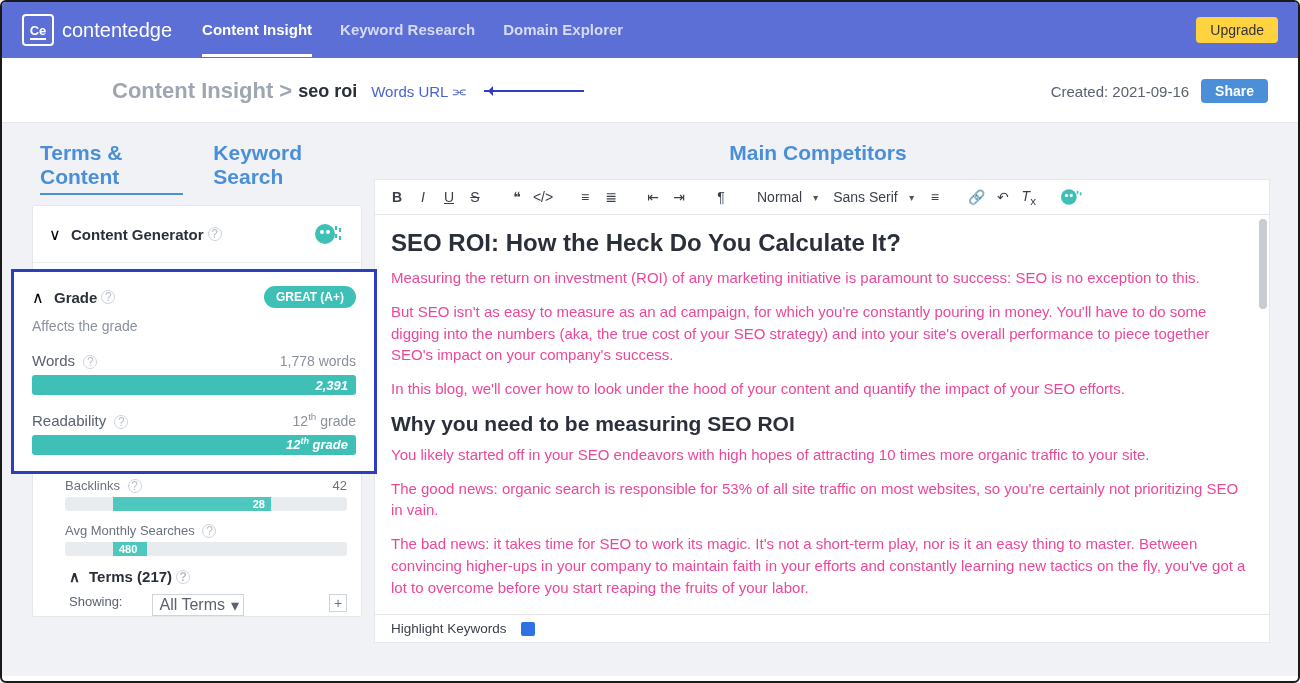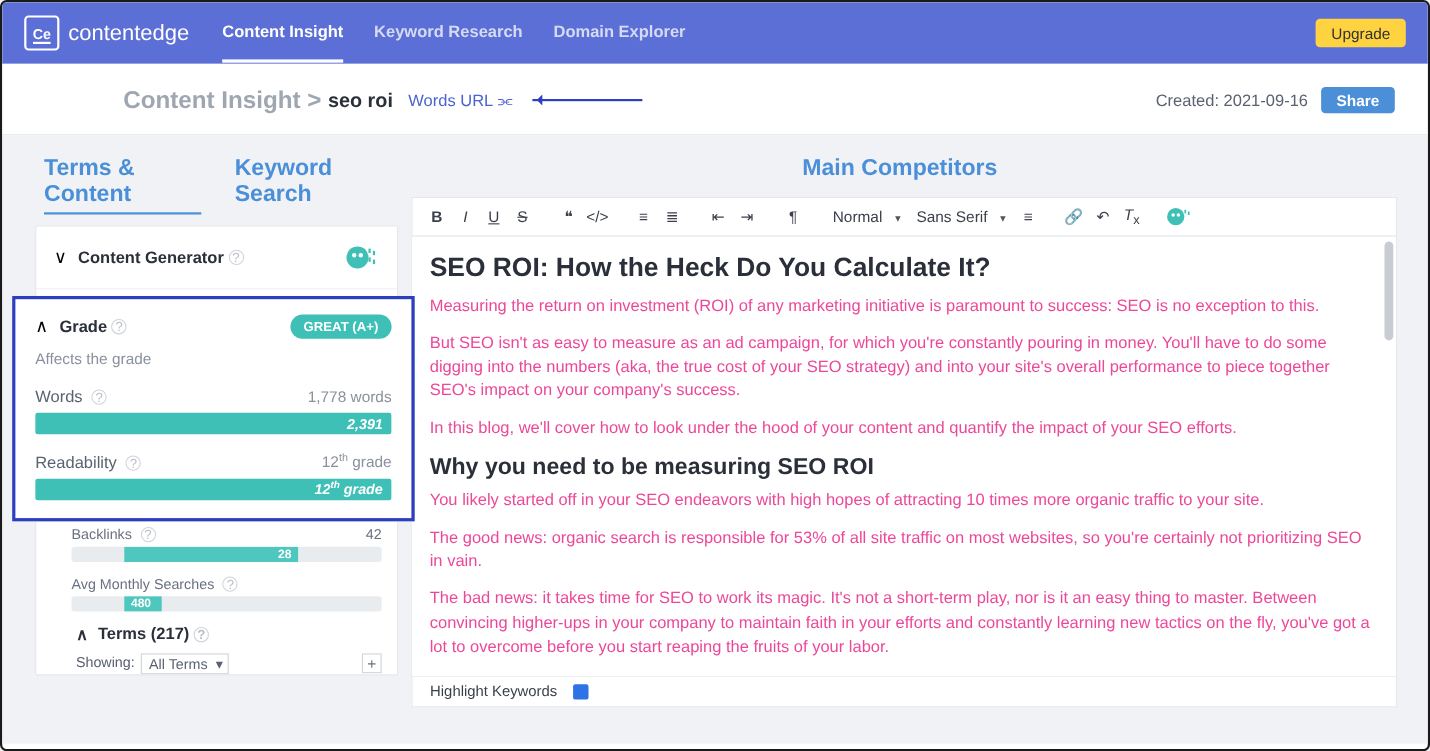--- a/index.html
+++ b/index.html
@@ -56,21 +56,21 @@
 sup { font-size: 0.7em; }
 
 
 .below { padding: 4px 14px 0 32px; font-size: 13px; }
 .below .metric-top { color: #6a7180; }
 .bar-sm { height: 14px; background: #e9ecef; border-radius: 3px; margin-top: 4px; position: relative; overflow: hidden; }
 .bar-sm-fill { background: #4ec7be; height: 100%; display: flex; align-items: center; justify-content: flex-end; padding-right: 6px; color: #fff; font-size: 11px; font-weight: 600; margin-left: 48px; }
 .bar-sm-fill.left-label { justify-content: flex-start; padding-left: 6px; }
 .terms-head { display: flex; align-items: center; padding: 12px 0 4px 4px; font-size: 15px; font-weight: 600; color: #2a2f3a; }
 .showing { display: flex; align-items: flex-start; gap: 6px; padding: 4px 0 0 4px; font-size: 13px; color: #5a6170; }
-.sel { border: 1px solid #cfd4dc; padding: 1px 18px 1px 6px; font-size: 13px; background: #fff; position: relative; }
+.sel { border: 1px solid #cfd4dc; padding: 1px 18px 1px 6px; font-size: 16px; background: #fff; position: relative; margin-left: 24px; }
 .plus { margin-left: auto; border: 1px solid #cfd4dc; width: 18px; height: 18px; display: flex; align-items: center; justify-content: center; font-size: 14px; color: #6a7180; }
 
 
 .right { flex: 1; padding: 10px 28px 0 12px; display: flex; flex-direction: column; }
 .subtabs-r { padding-left: 0; justify-content: center; }
 .toolbar { background: #fff; border: 1px solid #e5e7eb; display: flex; align-items: center; gap: 2px; padding: 6px 10px; font-size: 14px; color: #3a3f4a; }
 .tb { width: 24px; text-align: center; cursor: pointer; }
 .tb-sep { width: 14px; }
 .tb-sel { display: flex; align-items: center; gap: 8px; padding: 0 6px; }
 .tb-caret::after { content: '▸'; transform: rotate(90deg); display: inline-block; font-size: 10px; margin-left: 4px; color: #555; }

